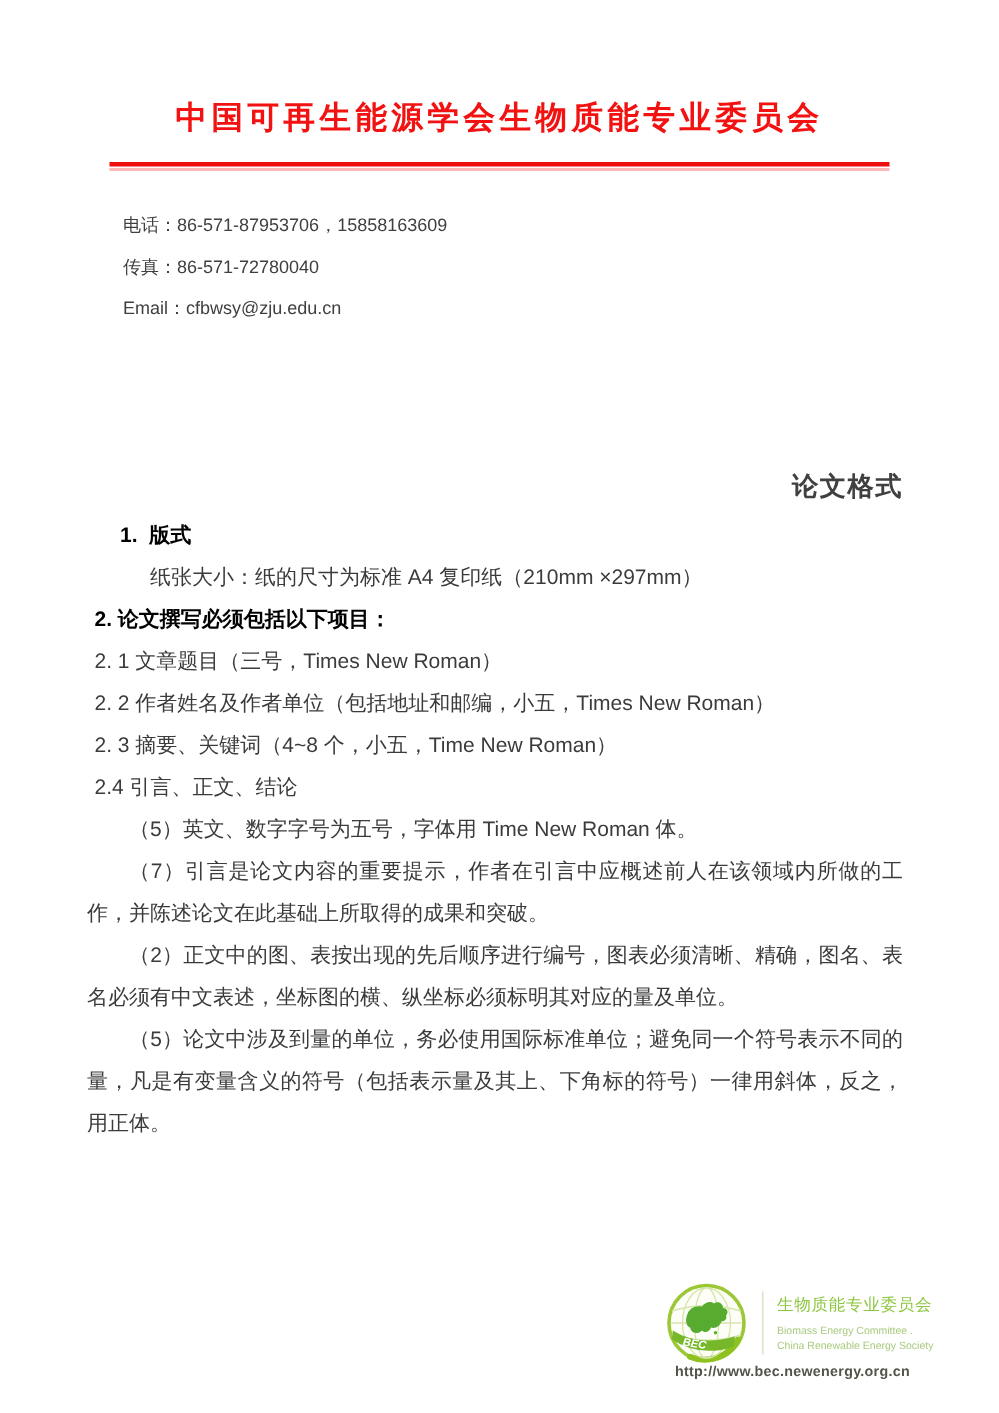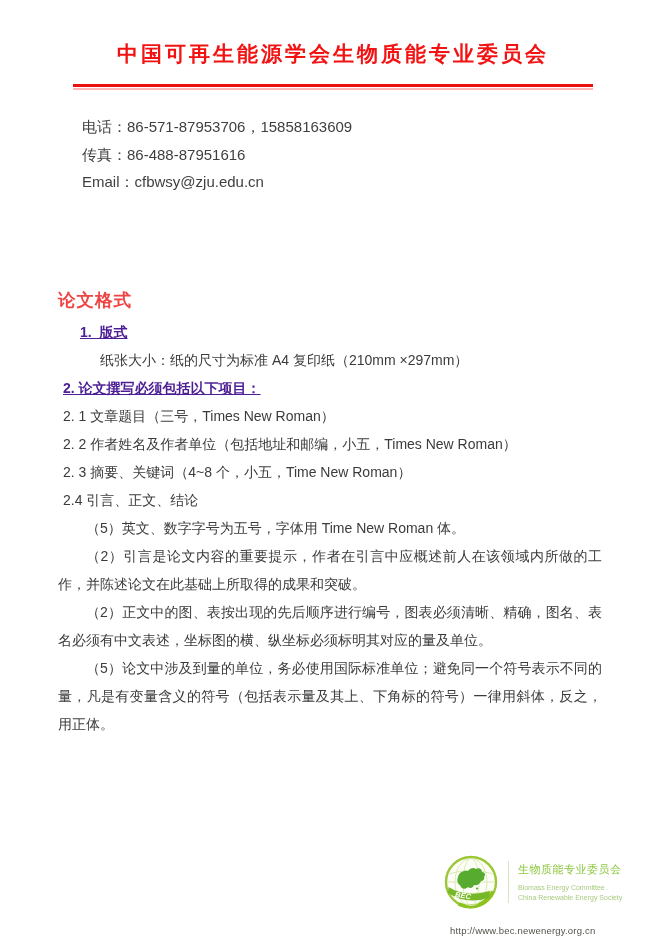--- a/index.html
+++ b/index.html
@@ -7,113 +7,113 @@
     position:relative;
     width:666px;height:942px;
     margin:0 auto;
     background:#ffffff;
     font-family:"Liberation Sans","DejaVu Sans",sans-serif;
     color:#3b3b3b;
     overflow:hidden;
   }
   
   .org-title{
-    margin:0;padding-top:40px;
+    margin:0;padding-top:64px;
     text-align:center;
     font-size:21px;font-weight:bold;
     letter-spacing:3px;
     color:#f21212;
     white-space:nowrap;
   }
   .rule{
     margin:16px 73px 0 73px;
     height:1px;
     border-top:3px solid #ee0f0f;
     border-bottom:2px solid #ffb6b6;
   }
   
   .contacts{
     display:grid;
     grid-template-columns:260px 1fr;
     margin:23px 0 0 82px;
-    font-size:15px;
+    font-size:12px;
     color:#3f3f3f;
   }
   .contact-row{height:27.5px;line-height:27.5px;white-space:nowrap;}
   
   .main{
     margin:0 64px 0 58px;
     font-size:14px;
     line-height:28px;
     text-align:justify;
     color:#3b3b3b;
   }
   .doc-title{
     margin:90px 0 4px 0;
-    text-align:left;
+    text-align:right;
     font-size:17.5px;font-weight:bold;
     letter-spacing:1px;
-    color:#ef4444;
+    color:#404040;
   }
   .main p{margin:0;white-space:pre-wrap;}
-  .bold{font-weight:bold;color:#4c1d95;text-decoration:underline;}
+  .bold{font-weight:bold;color:#000000;}
   .ind20{padding-left:22px;}
   .ind40{padding-left:42px;}
   .ind5{padding-left:5px;}
   .fi{text-indent:28px;}
   .mt6{margin-top:6px;}
   .mt8{margin-top:8px;}
   .mt10{margin-top:10px;}
   
   .footer{position:absolute;left:444px;top:855px;width:180px;}
   .brand{display:flex;align-items:center;}
   .logo{width:54px;height:54px;flex:0 0 auto;}
   .v-div{width:1px;height:42px;background:#d9e6c3;margin:0 9px 0 10px;}
   .orgs{display:flex;flex-direction:column;}
   .org-cn{font-size:11px;color:#8cc63e;letter-spacing:0.5px;white-space:nowrap;margin-bottom:6px;}
   .org-en{font-size:7px;color:#a9cb7f;line-height:10px;white-space:nowrap;}
   .url{
-    margin-top:16px;
+    margin-top:0;
     padding-left:6px;
-    font-size:9.5px;font-weight:normal;
+    font-size:9.5px;font-weight:bold;
     color:#53534a;
     letter-spacing:0.2px;
     white-space:nowrap;
   }
 </style>
 </head>
 <body>
 
 <div class="page">
 
   <h1 class="org-title">中国可再生能源学会生物质能专业委员会</h1>
   <div class="rule"></div>
 
   <div class="contacts">
     <div>
       <div class="contact-row"><span>电话：</span><span>86-571-87953706，15858163609</span></div>
-      <div class="contact-row"><span>传真：</span><span>86-488-87951616</span></div>
+      <div class="contact-row"><span>传真：</span><span>86-571-72780040</span></div>
       <div class="contact-row"><span>Email：</span><span>cfbwsy@zju.edu.cn</span></div>
     </div>
   </div>
 
   <div class="main">
     <h2 class="doc-title">论文格式</h2>
 
     <p class="bold ind20 mt6">1.&nbsp;&nbsp;版式</p>
     <p class="ind40">纸张大小：纸的尺寸为标准 A4 复印纸（210mm ×297mm）</p>
 
     <p class="bold ind5 mt6">2. 论文撰写必须包括以下项目：</p>
     <p class="ind5">2. 1 文章题目（三号，Times New Roman）</p>
     <p class="ind5 mt8">2. 2 作者姓名及作者单位（包括地址和邮编，小五，Times New Roman）</p>
     <p class="ind5 mt8">2. 3 摘要、关键词（4~8 个，小五，Time New Roman）</p>
 
     <p class="ind5 mt10">2.4 引言、正文、结论</p>
     <p class="fi">（5）英文、数字字号为五号，字体用 Time New Roman 体。</p>
-    <p class="fi">（2）引言是论文内容的重要提示，作者在引言中应概述前人在该领域内所做的工作，并陈述论文在此基础上所取得的成果和突破。</p>
+    <p class="fi">（7）引言是论文内容的重要提示，作者在引言中应概述前人在该领域内所做的工作，并陈述论文在此基础上所取得的成果和突破。</p>
     <p class="fi">（2）正文中的图、表按出现的先后顺序进行编号，图表必须清晰、精确，图名、表名必须有中文表述，坐标图的横、纵坐标必须标明其对应的量及单位。</p>
     <p class="fi">（5）论文中涉及到量的单位，务必使用国际标准单位；避免同一个符号表示不同的量，凡是有变量含义的符号（包括表示量及其上、下角标的符号）一律用斜体，反之，用正体。</p>
   </div>
 
   <div class="footer">
     <div class="brand">
       <svg class="logo" viewBox="0 0 54 54" aria-hidden="true">
         <circle cx="27" cy="27" r="25" fill="#fdfef7" stroke="#9cc736" stroke-width="2.4"></circle>
         <path d="M48,38 A25,25 0 0 1 16,49.5" stroke="#8dc21f" stroke-width="4" fill="none" stroke-linecap="round"></path>
         <g stroke="#d6e6ab" stroke-width="0.9" fill="none">

